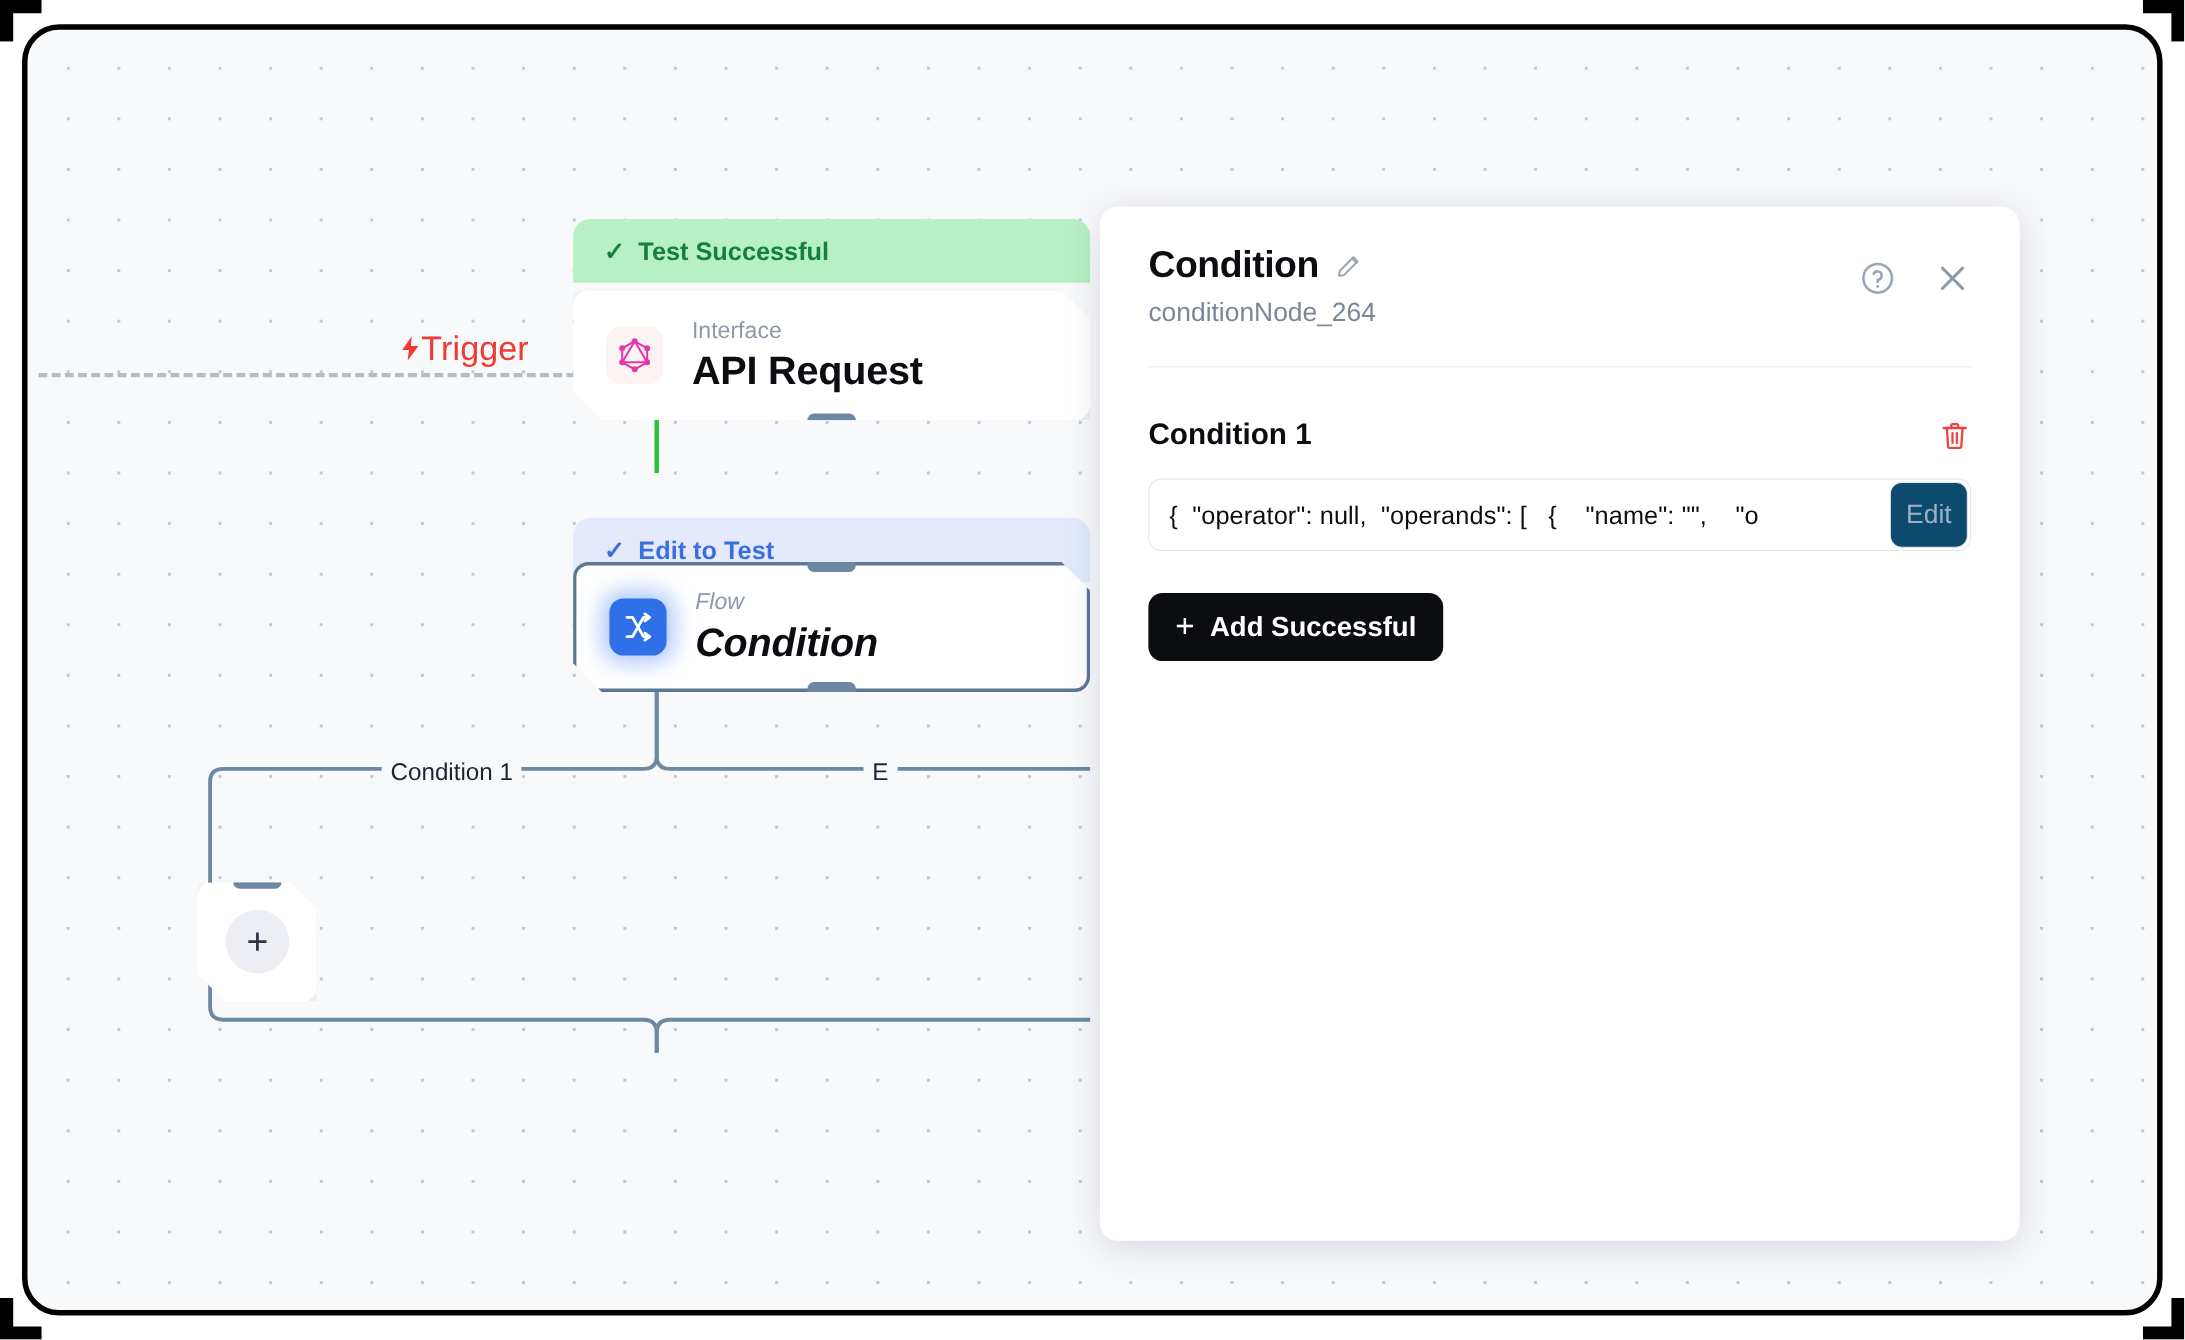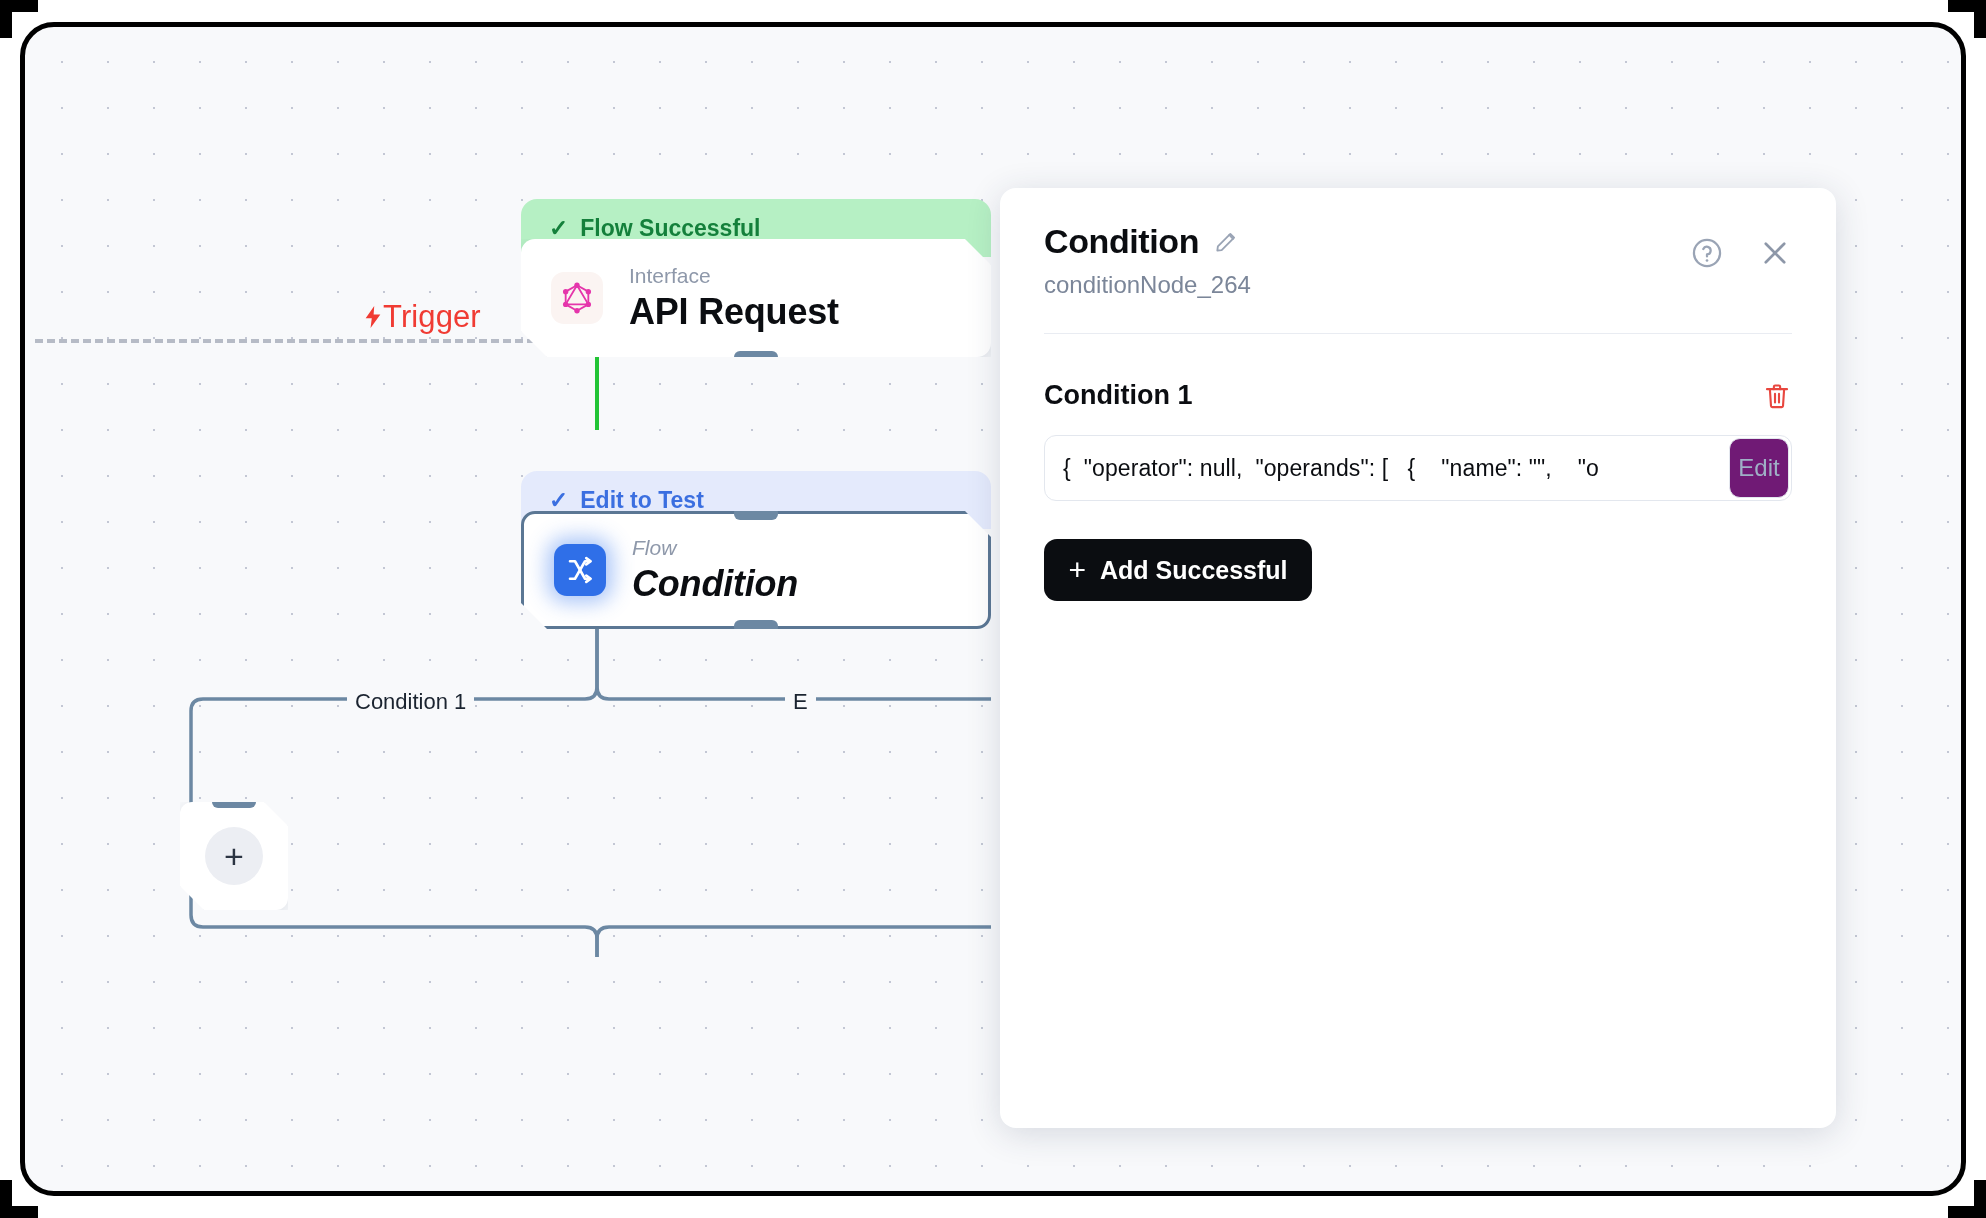--- a/index.html
+++ b/index.html
@@ -67,20 +67,21 @@
     position: absolute; left: 0; top: 40px;
     width: 470px; height: 118px;
     background: #ffffff;
     display: flex; align-items: center; gap: 26px;
     padding-left: 30px;
     border-radius: 14px;
   }
   .node-card.plain {
     box-shadow: 0 3px 14px rgba(40,60,90,.13);
     clip-path: polygon(0 0, calc(100% - 26px) 0, 100% 26px, 100% 100%, 26px 100%, 0 calc(100% - 26px));
+    margin-top: 25px;
   }
   .node-card.outlined {
     border: 3px solid #5b7794;
     clip-path: polygon(0 0, calc(100% - 26px) 0, 100% 26px, 100% 100%, 26px 100%, 0 calc(100% - 26px));
     font-style: italic;
   }
 
   .node-icon { width: 52px; height: 52px; flex: 0 0 auto;
                display: flex; align-items: center; justify-content: center;
                border-radius: 13px; position: relative; }
@@ -150,22 +151,22 @@
     margin-top: 24px; position: relative;
     height: 66px; border: 1.5px solid #e3e7ee; border-radius: 12px;
     background: #fff; display: flex; align-items: center;
     padding: 0 18px; overflow: hidden;
   }
   .json-text {
     font-size: 23px; color: #0b0d11; white-space: pre; overflow: hidden;
     letter-spacing: .1px;
   }
   .edit-btn {
-    position: absolute; right: 2px; top: 2px; bottom: 2px; width: 60px;
-    background: #701a75; border: 1.5px solid #e3e7ee; border-radius: 11px;
+    position: absolute; right: 2px; top: 2px; bottom: 2px; width: 71px;
+    background: #0c4a6e; border: 1.5px solid #e3e7ee; border-radius: 11px;
     display: flex; align-items: center; justify-content: center;
     font-size: 24px; color: #9fb0c6; font-weight: 500; cursor: pointer;
   }
 
   .add-cond-btn {
     margin-top: 38px; height: 62px; width: 268px;
     background: #0b0d11; color: #fff; border: none; border-radius: 13px;
     display: flex; align-items: center; justify-content: center; gap: 14px;
     font-size: 25px; font-weight: 700; cursor: pointer;
     font-family: "Liberation Sans", sans-serif;
@@ -199,21 +200,21 @@
     <div class="trigger-label">
       <svg class="bolt" viewBox="0 0 12 18">
         <path d="M7 0 L0 10 H5 L4 18 L12 7 H6.5 Z" fill="#f03b33"></path>
       </svg>
       <span>Trigger</span>
     </div>
 
     <div class="node" style="left:496px; top:172px;">
       <div class="status-bar status-success">
         <span class="tick">✓</span>
-        <span>Flow Successful</span>
+        <span>Test Successful</span>
       </div>
       <div class="node-card plain">
         <div class="node-icon icon-graphql">
           <svg width="34" height="34" viewBox="0 0 24 24" fill="none" stroke="#e535ab" stroke-width="1.3">
             <path d="M12 3 L20 7.5 V16.5 L12 21 L4 16.5 V7.5 Z"></path>
             <path d="M12 3 L4 16.5 M12 3 L20 16.5 M4 16.5 H20"></path>
             <circle cx="12" cy="3" r="1.9" fill="#e535ab" stroke="none"></circle>
             <circle cx="20" cy="7.5" r="1.9" fill="#e535ab" stroke="none"></circle>
             <circle cx="20" cy="16.5" r="1.9" fill="#e535ab" stroke="none"></circle>
             <circle cx="12" cy="21" r="1.9" fill="#e535ab" stroke="none"></circle>

